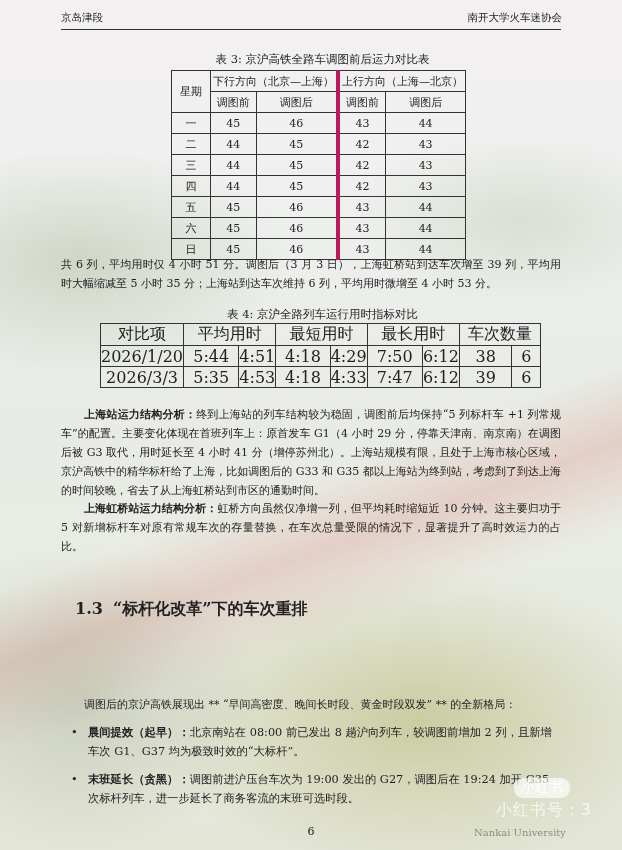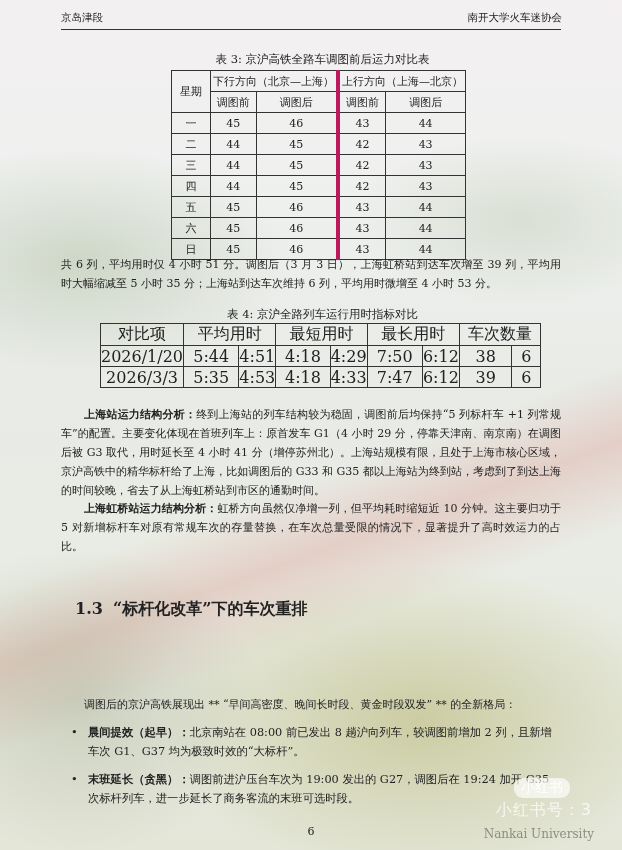--- a/index.html
+++ b/index.html
@@ -24,21 +24,21 @@
   .t3 td.thick-l{border-left:4px solid #be185d;}
   .para{position:absolute;left:61px;width:500px;font-size:11px;line-height:19px;text-align:justify;}
   .indent{text-indent:23px;}
   b{font-weight:bold;}
   .sec{position:absolute;left:75px;top:571px;font-size:16px;font-weight:bold;margin-top:28px;}
   .sec .num{display:inline-block;width:38px;}
   .bullet{position:absolute;left:80px;width:482px;font-size:11.3px;line-height:19px;}
   .bullet .dot{position:absolute;left:-9px;top:0;}
   .bullet .txt{padding-left:8px;display:block;}
   .pgnum{position:absolute;left:0;right:0;top:825px;text-align:center;font-size:11px;}
-  .nk{position:absolute;right:28px;top:827px;font-size:12px;color:#8a8f82;}
+  .nk{position:absolute;right:56px;top:827px;font-size:10px;color:#8a8f82;}
   .wm{position:absolute;right:30px;top:800px;font-family:"DejaVu Sans",sans-serif;font-size:16px;color:rgba(255,255,255,0.75);letter-spacing:1px;}
   .wm-badge{position:absolute;right:52px;top:778px;background:rgba(255,255,255,0.65);color:#fff;border-radius:9px;padding:1px 7px;font-family:"DejaVu Sans",sans-serif;font-size:14px;}
 </style>
 </head>
 <body>
 
 <div class="bg"></div>
 <div class="page">
 
   <div class="hdr">

